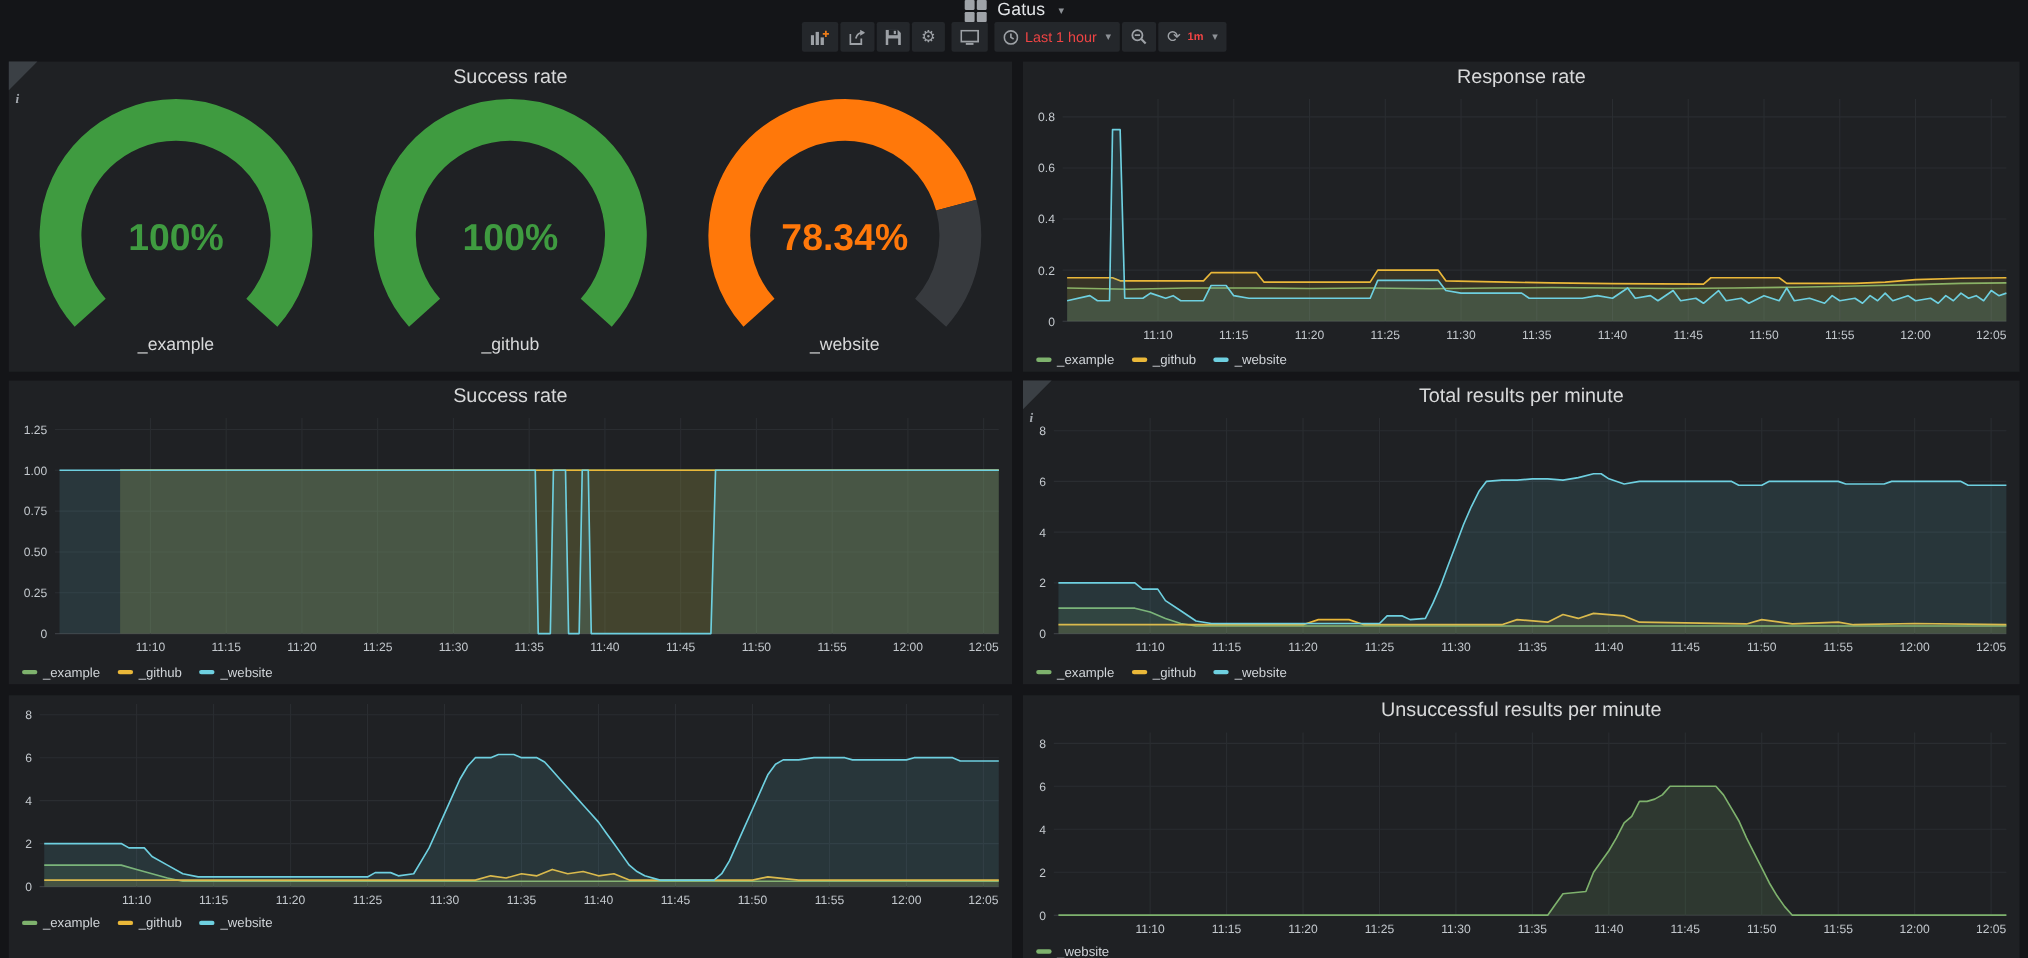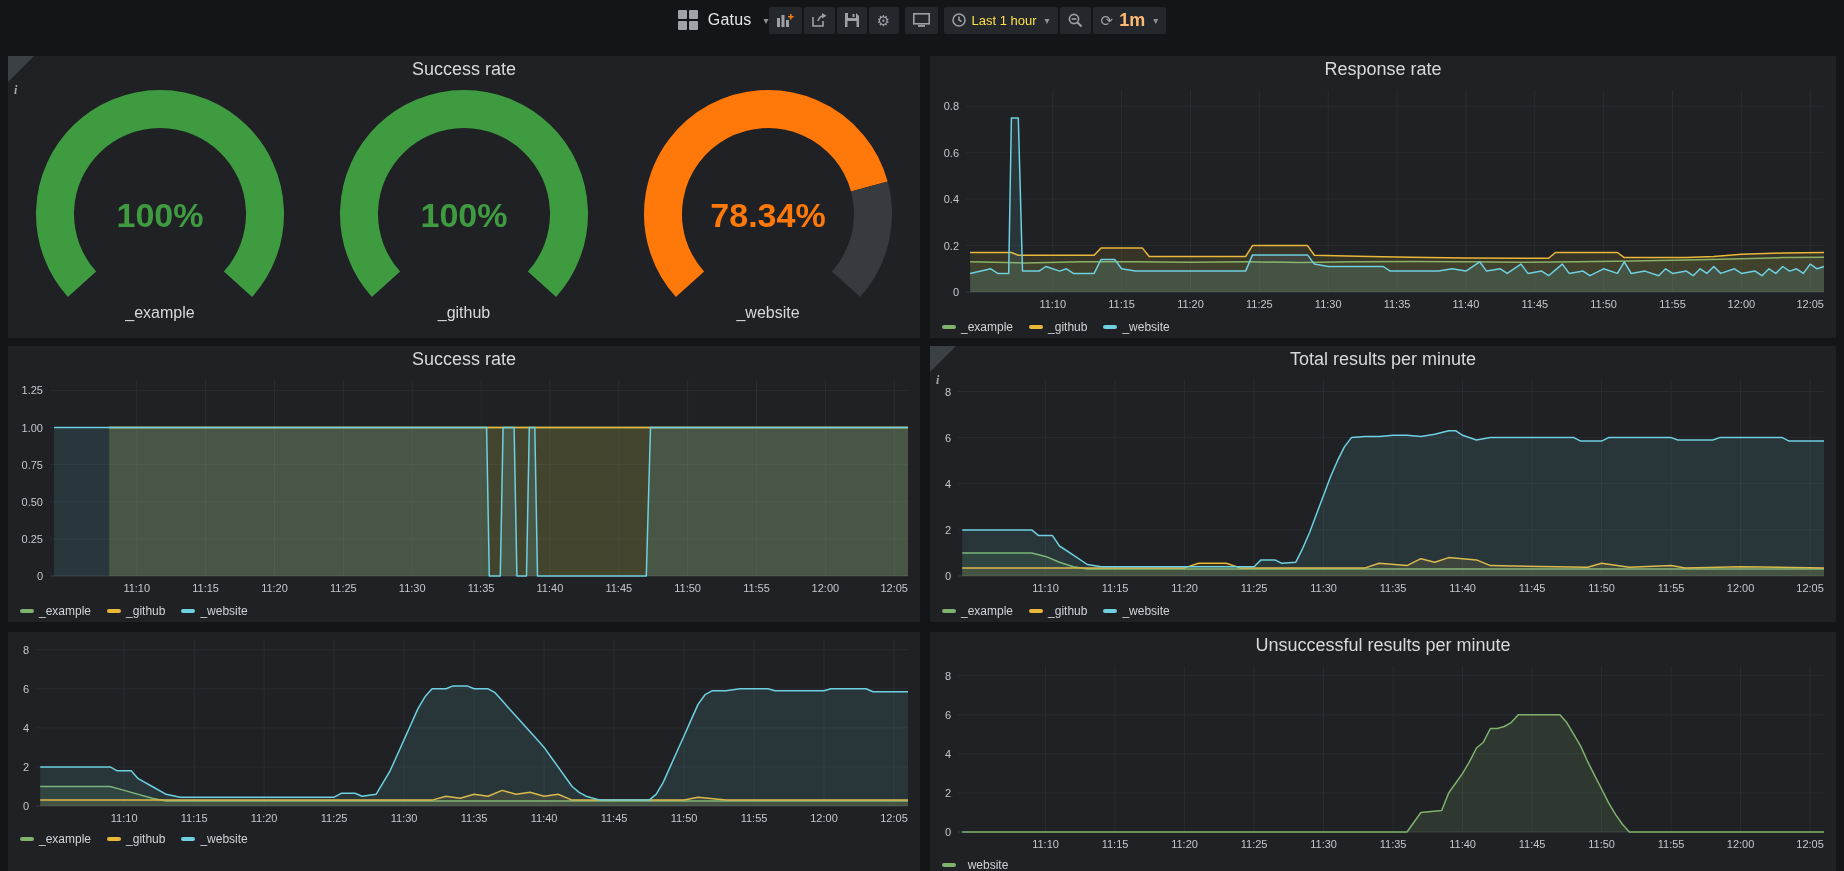--- a/index.html
+++ b/index.html
@@ -1,36 +1,36 @@
 <!DOCTYPE html>
 <html><head>
 <meta charset="utf-8">
 <style>
   * { margin:0; padding:0; box-sizing:border-box; }
   html,body { width:1844px; height:871px; overflow:hidden; background:#141518;
     font-family:"Liberation Sans","DejaVu Sans",sans-serif; position:relative; }
 
   
   .toolbar { position:absolute; top:0; left:0; width:1844px; height:40px;
-    display:flex; align-items:center; justify-content:center; padding:0 25px;
-    background:#141518; }
+    display:flex; align-items:center; justify-content:space-between; padding:0 25px;
+    background:#141518;flex-direction:column; }
   .tb-left { display:flex; align-items:center; gap:10px; }
   .apps-grid { display:grid; grid-template-columns:9px 9px; grid-template-rows:9px 9px; gap:2px; }
   .apps-grid span { background:#9fa3a8; border-radius:1px; }
   .dash-title { color:#e3e5e8; font-size:16px; letter-spacing:.2px; }
   .caret { color:#8e9297; font-size:10px; margin-left:2px; }
   .tb-right { display:flex; align-items:center; gap:6px; }
   .tb-group { display:flex; align-items:center; gap:2px; }
   .tb-btn { height:27px; min-width:30px; padding:0 8px; background:#24272b; border-radius:2px;
     display:flex; align-items:center; justify-content:center; gap:6px; color:#9da1a6;
     font-size:13px; cursor:pointer; }
   .tb-btn svg { display:block; }
   .tb-btn .glyph { font-size:15px; line-height:1; }
-  .tb-text { color:#fde047; }
-  .refresh-val { color:#fdba74; font-weight:bold; font-size:18px; }
+  .tb-text { color:#ef4444; }
+  .refresh-val { color:#ef4444; font-weight:bold; font-size:10px; }
 
   
   .panel { position:absolute; background:#1f2124; }
   .panel-header { height:26px; display:flex; align-items:center; justify-content:center;
     color:#d8d9da; font-size:18px; font-weight:400; cursor:pointer; }
   .legend { display:flex; align-items:center; gap:16px; padding-left:12px; height:22px; }
   .legend-item { display:flex; align-items:center; gap:5px; cursor:pointer; }
   .legend-swatch { width:14px; height:4px; border-radius:2px; }
   .legend-label { color:#d0d4d8; font-size:12px; }
   .info-corner { position:absolute; top:0; left:0; width:0; height:0;

